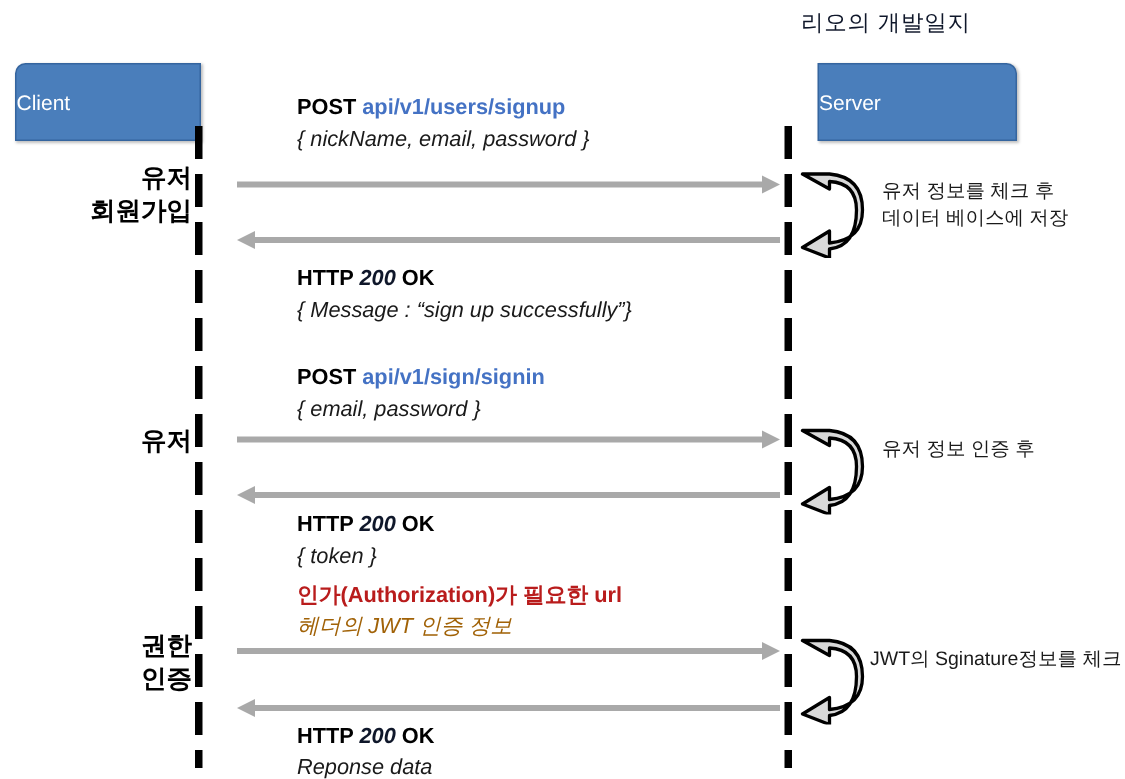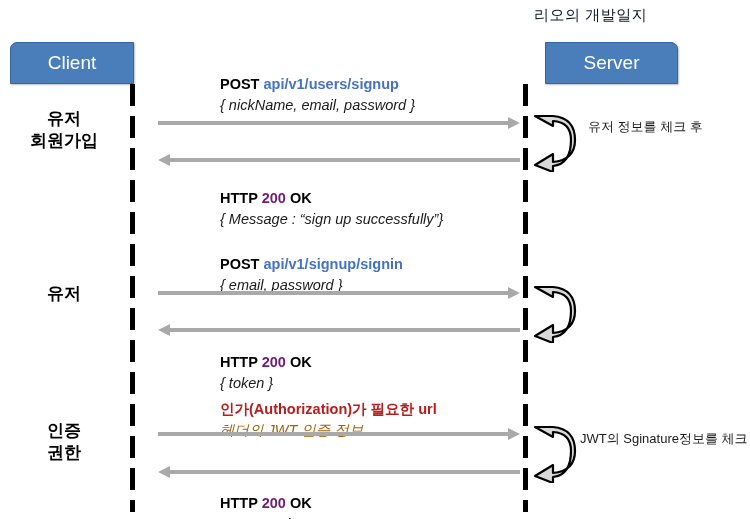--- a/index.html
+++ b/index.html
@@ -17,28 +17,28 @@
     top: 6px; left: 534px;
     font-size: 15px;
     color: #0f172a;
     letter-spacing: 0.5px;
     white-space: nowrap;
   }
 
   
   .actor-box {
     position: absolute;
-    height: 42px;
+    height: 52px;
     background: #4a7ebb;
     border: 1px solid #35659f;
     color: #ffffff;
-    font-size: 19px;
+    font-size: 14px;
     display: flex;
     align-items: center;
-    justify-content: center;
+    justify-content: flex-start;
     box-shadow: 1px 1px 2px rgba(0,0,0,0.25);
   }
   .actor-client { left: 10px; top: 42px; width: 124px; border-radius: 7px 0 0 0; }
   .actor-server { left: 545px; top: 42px; width: 133px; border-radius: 0 7px 0 0; }
 
   
   .lifeline {
     position: absolute;
     top: 84px;
     width: 5px;
@@ -48,21 +48,21 @@
     background-repeat: repeat-y;
   }
   .lifeline-client { left: 130px; }
   .lifeline-server { left: 523px; }
 
   
   .phase-label {
     position: absolute;
     left: 0px;
     width: 128px;
-    text-align: center;
+    text-align: right;
     font-size: 17px;
     font-weight: bold;
     color: #000000;
     line-height: 1.28;
   }
 
   
   .arrow {
     position: absolute;
     left: 158px;
@@ -83,31 +83,30 @@
     border-bottom: 6px solid transparent;
   }
   .arrow.to-right .shaft { left: 0; right: 11px; }
   .arrow.to-right .head { right: 0; border-left: 12px solid #a9a9a9; }
   .arrow.to-left .shaft { left: 11px; right: 0; }
   .arrow.to-left .head { left: 0; border-right: 12px solid #a9a9a9; }
 
   
   .msg {
     position: absolute;
-    left: 220px;
+    left: 198px;
     font-size: 14.5px;
     color: #1a1a1a;
     line-height: 1.42;
     white-space: nowrap;
-    margin-top: 12px;
   }
   .msg .line1 { font-weight: bold; }
   .msg .line2 { font-weight: normal; font-style: italic; }
   .tok-blue { color: #4472c4; font-weight: bold; }
-  .tok-red  { color: #701a75; font-weight: bold; }
+  .tok-red  { color: #0f172a; font-weight: bold; font-style: italic; }
   .tok-dark { color: #000000; font-weight: bold; }
   .msg.blue-head .line1 { color: #b91c1c; font-weight: bold; }
   .msg.blue-head .line2 { color: #a16207; font-weight: normal; }
 
   
   .selfloop {
     position: absolute;
     width: 52px;
     height: 62px;
   }
@@ -140,22 +139,22 @@
   <div class="lifeline lifeline-server"></div>
 
   <div class="phase-label" style="top:108px">
     <div>유저</div>
     <div>회원가입</div>
   </div>
   <div class="phase-label" style="top:283px">
     <div>유저</div>
   </div>
   <div class="phase-label" style="top:420px">
+    <div>권한</div>
     <div>인증</div>
-    <div>권한</div>
   </div>
 
   <div class="msg" style="top:62px">
     <div class="line1"><span class="tok-dark">POST</span> <span class="tok-blue">api/v1/users/signup</span></div>
     <div class="line2">{ nickName, email, password }</div>
   </div>
   <div class="arrow to-right" style="top:117px">
     <div class="shaft"></div>
     <div class="head"></div>
   </div>
@@ -167,44 +166,46 @@
     <div class="line1"><span class="tok-dark">HTTP</span> <span class="tok-red">200</span> <span class="tok-dark">OK</span></div>
     <div class="line2">{ Message : “sign up successfully”}</div>
   </div>
   <div class="selfloop" style="left:531px; top:110px">
     <svg viewBox="0 0 52 62" xmlns="http://www.w3.org/2000/svg">
       <path d="M4 6 L22 6 Q44 8 44 30 Q44 50 22 52 L22 44 L4 55 L22 62 L22 56 Q40 54 40 30 Q40 12 22 11 L22 16 Z" fill="#d9d9d9" stroke="#000000" stroke-width="2.2" stroke-linejoin="round"></path>
     </svg>
   </div>
   <div class="note" style="left:588px; top:118px">
     <div>유저 정보를 체크 후</div>
+    <div>데이터 베이스에 저장</div>
   </div>
 
   <div class="msg" style="top:242px">
-    <div class="line1"><span class="tok-dark">POST</span> <span class="tok-blue">api/v1/signup/signin</span></div>
+    <div class="line1"><span class="tok-dark">POST</span> <span class="tok-blue">api/v1/sign/signin</span></div>
     <div class="line2">{ email, password }</div>
   </div>
   <div class="arrow to-right" style="top:287px">
     <div class="shaft"></div>
     <div class="head"></div>
   </div>
   <div class="arrow to-left" style="top:324px">
     <div class="shaft"></div>
     <div class="head"></div>
   </div>
   <div class="msg" style="top:340px">
     <div class="line1"><span class="tok-dark">HTTP</span> <span class="tok-red">200</span> <span class="tok-dark">OK</span></div>
     <div class="line2">{ token }</div>
   </div>
   <div class="selfloop" style="left:531px; top:281px">
     <svg viewBox="0 0 52 62" xmlns="http://www.w3.org/2000/svg">
       <path d="M4 6 L22 6 Q44 8 44 30 Q44 50 22 52 L22 44 L4 55 L22 62 L22 56 Q40 54 40 30 Q40 12 22 11 L22 16 Z" fill="#d9d9d9" stroke="#000000" stroke-width="2.2" stroke-linejoin="round"></path>
     </svg>
   </div>
   <div class="note" style="left:588px; top:290px">
+    <div>유저 정보 인증 후</div>
   </div>
 
   <div class="msg blue-head" style="top:387px">
     <div class="line1">인가(Authorization)가 필요한 url</div>
     <div class="line2">헤더의 JWT 인증 정보</div>
   </div>
   <div class="arrow to-right" style="top:428px">
     <div class="shaft"></div>
     <div class="head"></div>
   </div>

